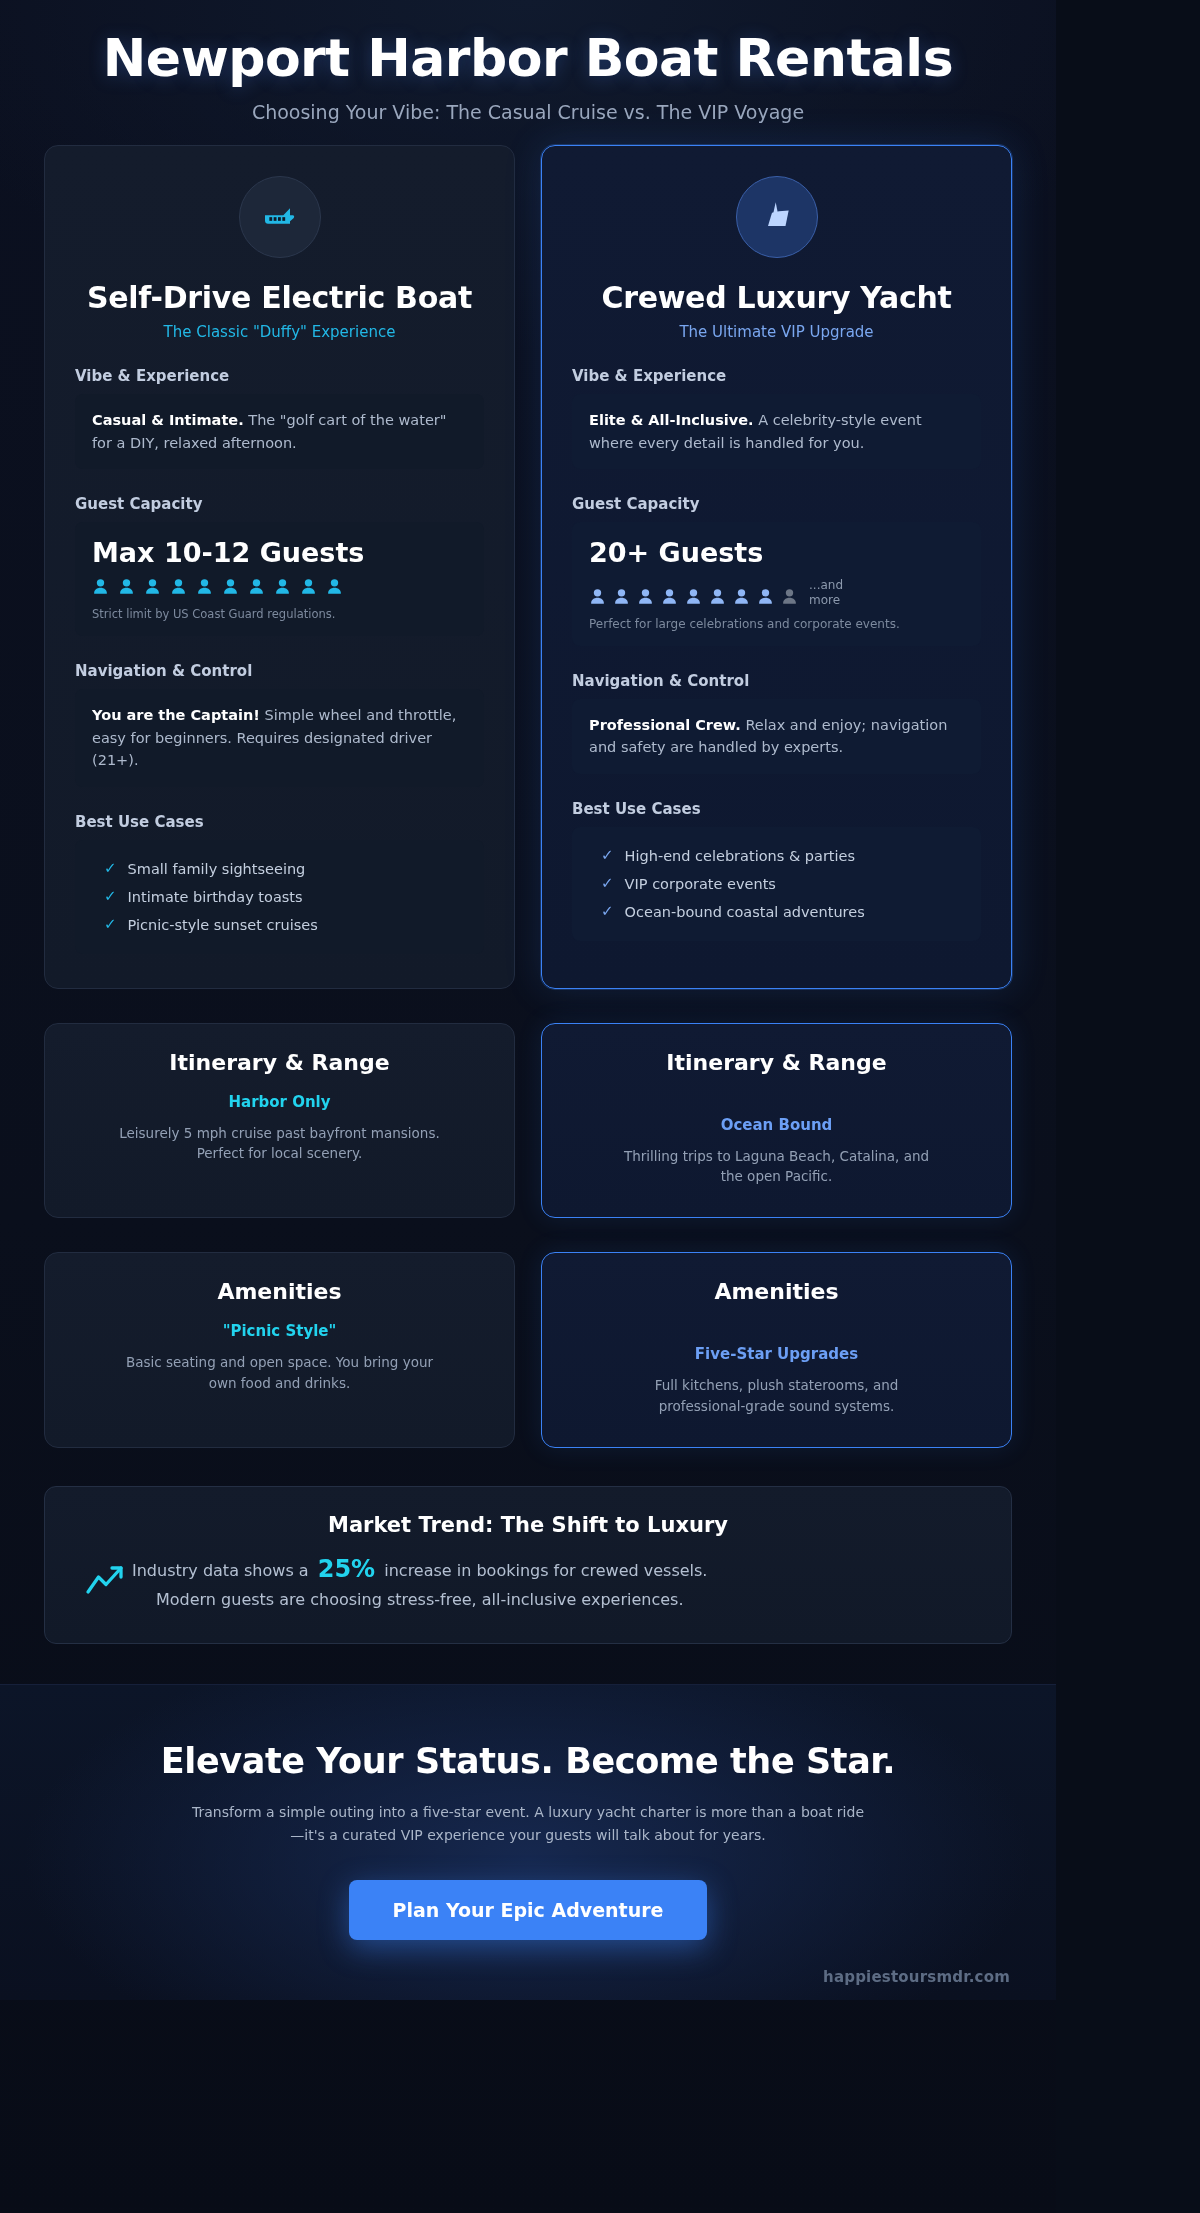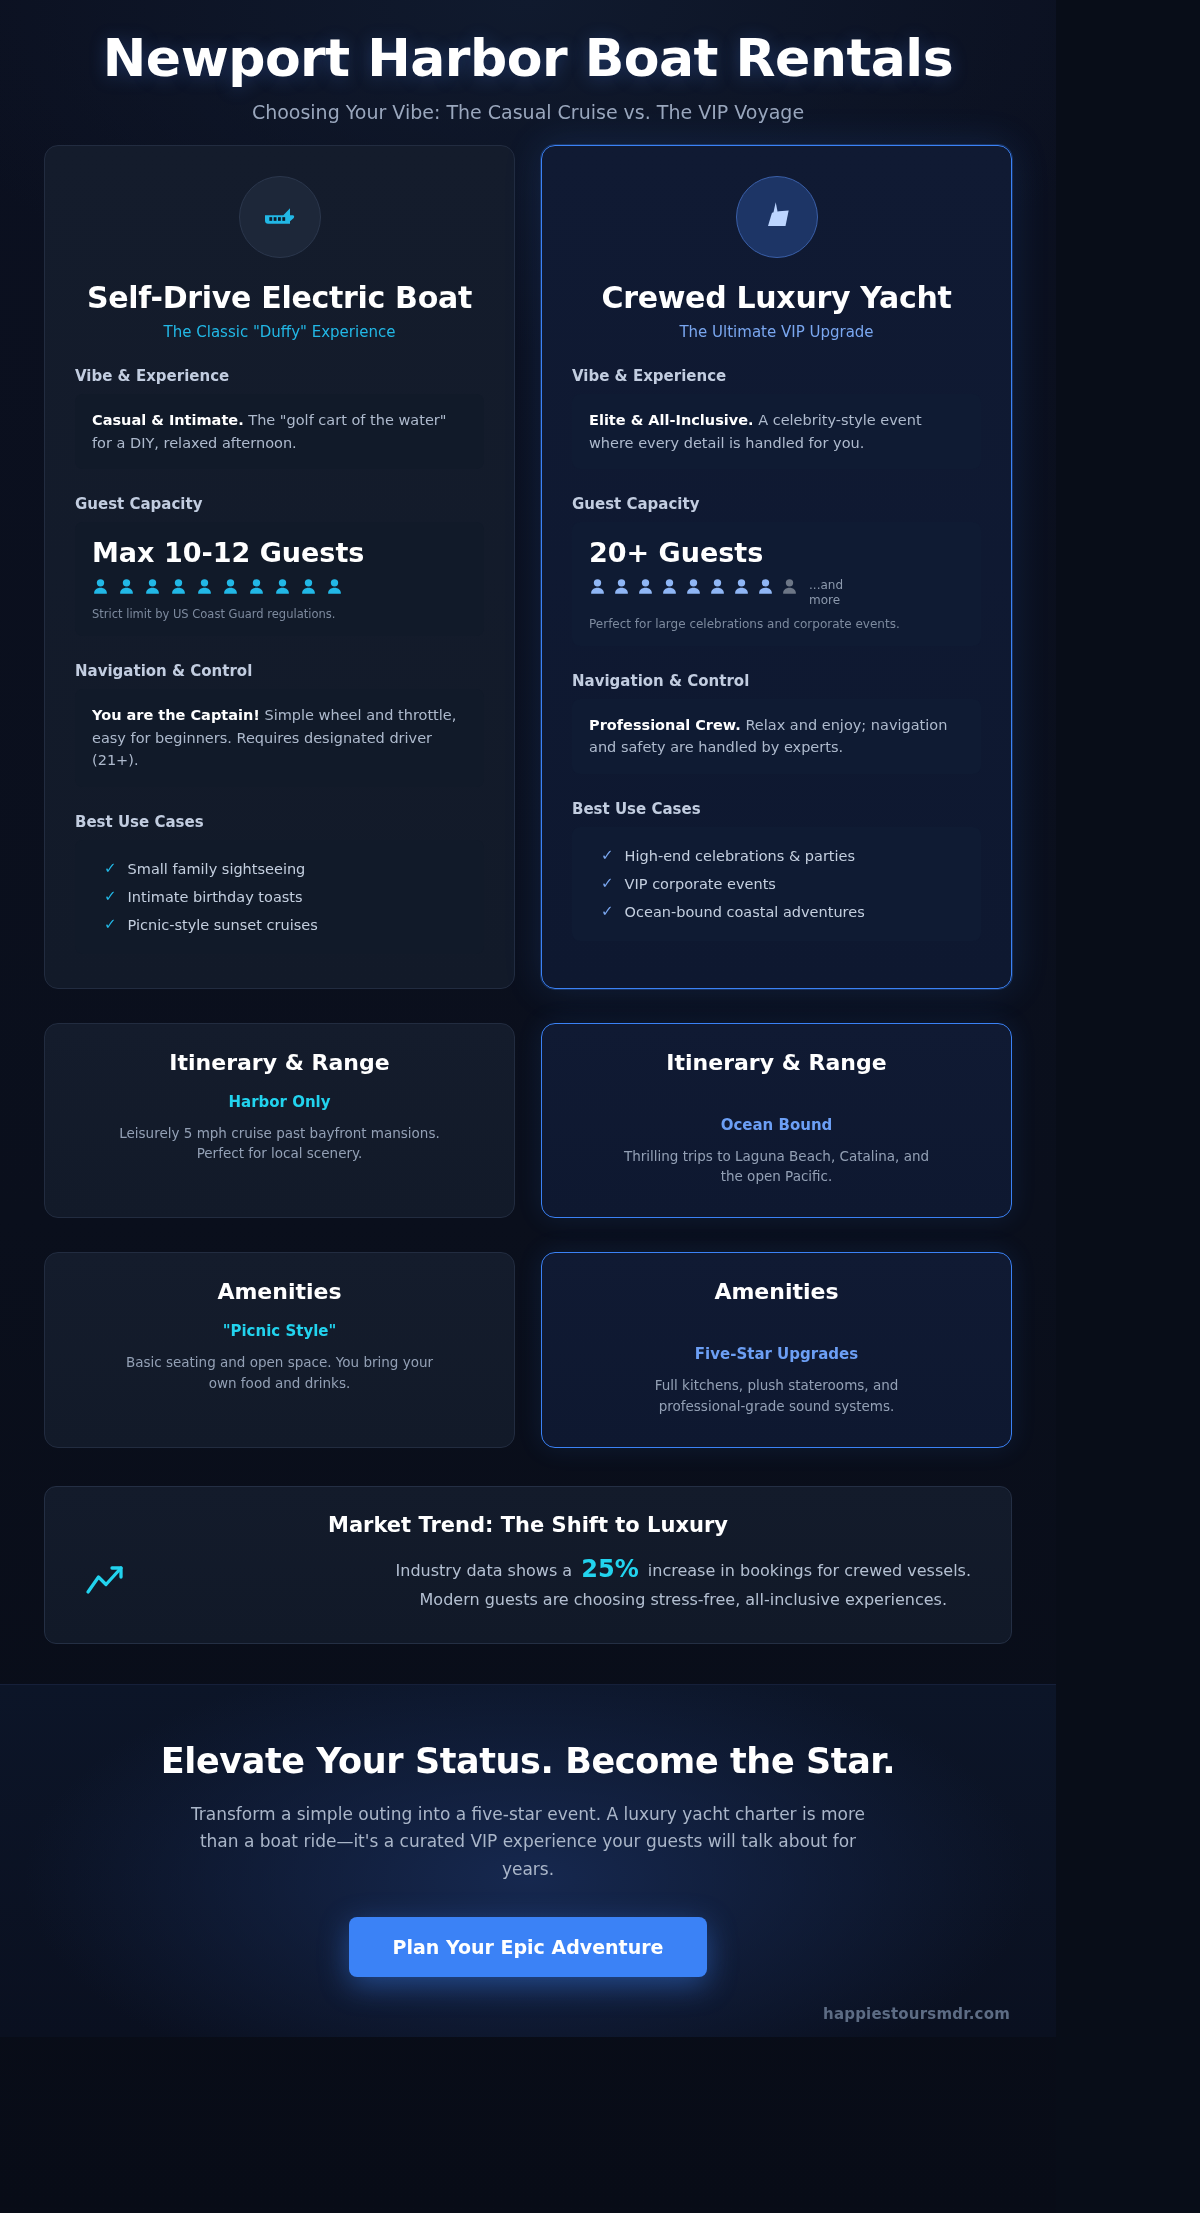--- a/index.html
+++ b/index.html
@@ -116,21 +116,21 @@
   .panel p b { color: #ffffff; font-weight: 700; }
 
   .cap-number {
     font-size: 27px;
     font-weight: 800;
     color: #ffffff;
     margin-bottom: 10px;
   }
   .avatar-row {
     display: flex;
-    align-items: flex-start;
+    align-items: flex-end;
     gap: 9px;
     flex-wrap: nowrap;
     margin-bottom: 10px;
   }
   .avatar-row.tight { gap: 7px; }
   .cap-note {
     font-size: 11.5px;
     color: #7d8a9e;
   }
   .card.featured .cap-note { font-size: 12px; }
@@ -204,22 +204,22 @@
   }
   .trend h3 {
     font-size: 21px;
     font-weight: 800;
     color: #ffffff;
     margin-bottom: 14px;
   }
   .trend-body {
     display: flex;
     align-items: center;
-    justify-content: space-between;
-    gap: 16px;
+    justify-content: flex-start;
+    gap: 5px;
   }
   .trend-text {
     font-size: 16px;
     color: #b4c0d2;
     line-height: 1.55;
     text-align: center;
   }
   .trend-text .pct {
     color: #22d3ee;
     font-size: 24px;
@@ -240,21 +240,21 @@
     position: relative;
   }
   .cta h2 {
     font-size: 35px;
     font-weight: 800;
     color: #ffffff;
     letter-spacing: -0.4px;
     margin-bottom: 20px;
   }
   .cta p {
-    font-size: 17px;
+    font-size: 14px;
     color: #aab6c9;
     line-height: 1.6;
     max-width: 680px;
     margin: 0 auto 34px;
   }
   .cta-btn {
     display: inline-block;
     background: #3b82f6;
     color: #ffffff;
     font-size: 19px;

